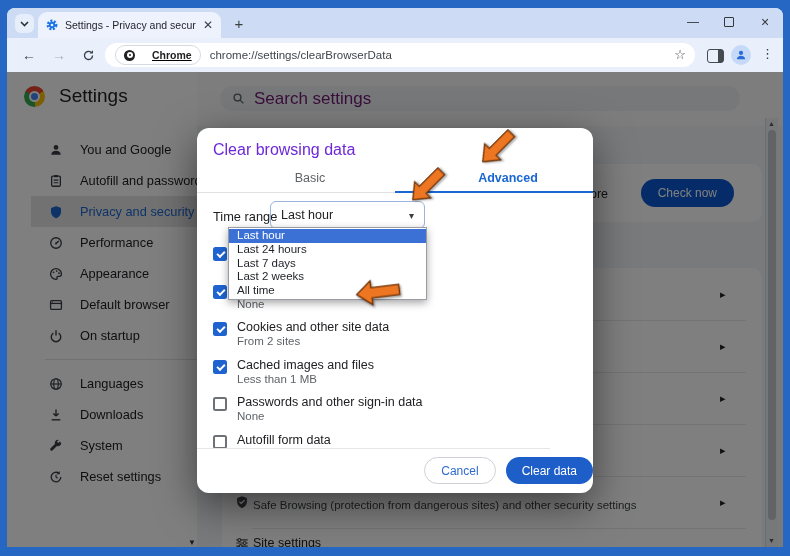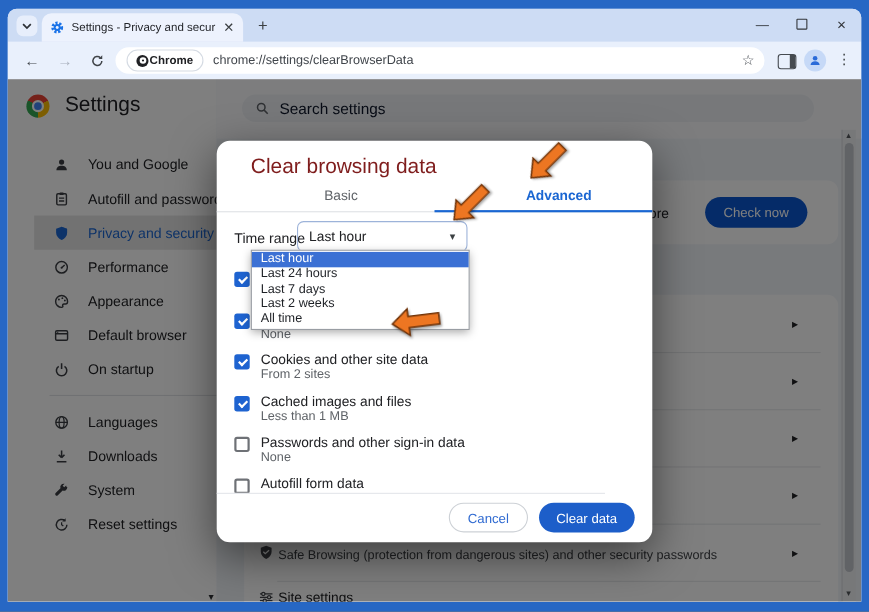--- a/index.html
+++ b/index.html
@@ -24,22 +24,22 @@
     justify-content:center;font-size:15px;color:#3c4043;}
   .wc{position:absolute;top:4px;width:26px;height:20px;display:flex;align-items:center;justify-content:center;
     color:#33363b;font-size:12px;}
   .wc-max i{display:block;width:8px;height:8px;border:1.3px solid #33363b;border-radius:1px;}
   
   .toolbar{position:absolute;left:0;top:30px;width:776px;height:34px;background:#e9f0fc;}
   .navbtn{position:absolute;top:8px;width:18px;height:18px;display:flex;align-items:center;
     justify-content:center;font-size:14px;color:#3f4348;}
   .omnibox{position:absolute;left:98px;top:5px;width:590px;height:24px;background:#ffffff;
     border-radius:13px;display:flex;align-items:center;padding:0 10px;box-sizing:border-box;}
-  .chip{display:flex;align-items:center;gap:1px;border:1px solid #d5dbe3;border-radius:10px;
-    height:18px;padding:0 8px;background:#fff;}
+  .chip{display:flex;align-items:center;gap:17px;border:1px solid #d5dbe3;border-radius:10px;
+    height:18px;padding:0 8px;background:#fff;text-decoration:underline;}
   .chip-label{font-size:10.5px;font-weight:bold;color:#202124;}
   .mono-chrome{width:11px;height:11px;border-radius:50%;background:#202124;position:relative;}
   .mono-chrome::after{content:"";position:absolute;inset:2.5px;border-radius:50%;background:#fff;}
   .mono-chrome::before{content:"";position:absolute;inset:4.5px;border-radius:50%;background:#202124;z-index:1;}
   .url{font-size:11.5px;color:#40454b;margin-left:9px;white-space:nowrap;}
   .star{position:absolute;right:9px;top:4px;font-size:13px;color:#454a50;}
   .sidepanel{position:absolute;left:700px;top:11px;width:15px;height:12px;border:1.6px solid #454a50;
     border-radius:3px;}
   .sidepanel::after{content:"";position:absolute;right:0;top:0;bottom:0;width:5px;background:#454a50;}
   .avatar{position:absolute;left:724px;top:7px;width:20px;height:20px;border-radius:50%;
@@ -60,21 +60,21 @@
   .nav-item .nav-icon{width:14px;height:14px;color:#3a3d42;display:flex;}
   .nav-label{font-size:12.8px;}
   .nav-item.selected{background:#e5e5e5;border-radius:0 17px 17px 0;color:#1b66d2;}
   .nav-item.selected .nav-icon{color:#1b66d2;}
   .nav-divider{height:1px;background:#e1e3e6;margin:8px 14px 8px 14px;}
   .sb-more{position:absolute;left:181px;top:466px;font-size:8px;color:#2f3134;}
   .main{position:absolute;left:190px;top:0;width:586px;height:475px;background:#f1f4f9;}
   .main-top{position:absolute;left:0;top:0;width:586px;height:54px;background:#fafbfd;}
   .searchbar{position:absolute;left:23px;top:14px;width:520px;height:25px;border-radius:13px;
     background:#eef1f5;display:flex;align-items:center;padding:0 12px;box-sizing:border-box;gap:9px;}
-  .searchbar span{font-size:14px;color:#0f172a;}
+  .searchbar span{font-size:17px;color:#701a75;}
   .card{position:absolute;background:#ffffff;border-radius:10px;}
   .safety-card{left:25px;top:92px;width:540px;height:58px;}
   .safety-text{position:absolute;left:368px;top:23px;font-size:12.5px;color:#202124;}
   .checknow{position:absolute;right:28px;top:15px;height:28px;padding:0 17px;border-radius:14px;
     background:#0b57d0;color:#fff;font-size:12px;display:flex;align-items:center;}
   .privacy-card{left:25px;top:196px;width:540px;height:279px;border-radius:10px 10px 0 0;}
   .chev{position:absolute;left:498px;font-size:11px;color:#202124;}
   .sep{position:absolute;left:30px;right:16px;height:1px;background:#e6e8eb;}
   .row-icon{position:absolute;left:13px;width:14px;height:14px;color:#44474c;}
   .row-sub{position:absolute;left:31px;font-size:11.5px;color:#3f4246;}
@@ -82,21 +82,21 @@
   .pg-scroll{position:absolute;left:568px;top:46px;width:12px;height:429px;background:#eef0f3;
     border-left:1px solid #d9dbdf;}
   .pg-scroll .up{position:absolute;top:2px;left:2px;font-size:7px;color:#55585c;}
   .pg-scroll .dn{position:absolute;bottom:3px;left:2px;font-size:7px;color:#55585c;}
   .pg-thumb{position:absolute;left:1.5px;top:12px;width:8px;height:390px;background:#c3c7cc;border-radius:4px;}
   
   .dim{position:absolute;left:0;top:64px;width:776px;height:475px;background:rgba(0,0,0,0.50);}
   
   .dialog{position:absolute;left:190px;top:120px;width:396px;height:365px;background:#fff;
     border-radius:12px;box-shadow:0 12px 40px rgba(0,0,0,.5);}
-  .dlg-title{position:absolute;left:16px;top:13px;font-size:19px;color:#7f1d1d;margin-left:15px;}
+  .dlg-title{position:absolute;left:16px;top:13px;font-size:16px;color:#6d28d9;}
   .dlg-tabs{position:absolute;left:0;top:36px;width:396px;height:28px;border-bottom:1px solid #dfe1e5;
     display:flex;}
   .dlg-tab{width:50%;display:flex;align-items:center;justify-content:center;font-size:12.5px;color:#5f6368;padding-left:28px;}
   .dlg-tab.active{color:#1a66d2;font-weight:bold;}
   .dlg-ind{position:absolute;left:50%;bottom:-1px;width:50%;height:2px;background:#1a66d2;}
   .dlg-body{position:absolute;left:0;top:65px;width:316px;height:255px;overflow:hidden;
     border-bottom:1px solid #e4e6ea;padding-left:37px;}
   .tr-label{position:absolute;left:16px;top:16px;font-size:12.8px;color:#202124;}
   .tr-select{position:absolute;left:73px;top:8px;width:155px;height:28px;border:1.5px solid #9db3d9;
     border-radius:6px;box-sizing:border-box;display:flex;align-items:center;padding:0 10px;}
@@ -112,21 +112,21 @@
   .cb.on{border:none;background:#1e63d0;}
   .cb.on::after{content:"";position:absolute;left:3.5px;top:5.5px;width:6px;height:3px;
     border-left:2px solid #fff;border-bottom:2px solid #fff;transform:rotate(-45deg);transform-origin:center;margin-top:-2px;}
   .dlg-row-label{position:absolute;left:40px;top:0;font-size:12.5px;color:#202124;}
   .dlg-row-sub{position:absolute;left:40px;top:15px;font-size:11.5px;color:#5f6368;}
   .dlg-scroll{position:absolute;left:384px;top:0;width:12px;height:255px;background:#f3f4f6;}
   .dlg-scroll .up{position:absolute;top:2px;left:2px;font-size:7px;color:#505356;}
   .dlg-scroll .dn{position:absolute;bottom:2px;left:2px;font-size:7px;color:#505356;}
   .dlg-thumb{position:absolute;left:1.5px;top:12px;width:8px;height:127px;background:#bdc1c6;border-radius:4px;}
   .dlg-footer{position:absolute;left:0;top:320px;width:396px;height:45px;display:flex;align-items:center;
-    justify-content:flex-end;gap:10px;padding-right:16px;box-sizing:border-box;}
+    justify-content:flex-end;gap:10px;box-sizing:border-box;}
   .btn{height:27px;border-radius:14px;display:flex;align-items:center;padding:0 16px;font-size:12px;box-sizing:border-box;}
   .btn-cancel{border:1px solid #cdd1d6;color:#2f6ad1;background:#fff;}
   .btn-confirm{background:#1d5ec9;color:#fff;}
   
   .arrow{position:absolute;z-index:9;filter:drop-shadow(1px 2px 1px rgba(0,0,0,.35));}
 </style>
 </head>
 <body>
 
 <div class="window">
@@ -320,21 +320,21 @@
         <span class="chev" style="top:176px">▸</span>
         <div class="sep" style="top:52px"></div>
         <div class="sep" style="top:104px"></div>
         <div class="sep" style="top:156px"></div>
         <div class="sep" style="top:208px"></div>
 
         <svg class="row-icon" style="top:227px" viewBox="0 0 16 16">
           <path d="M8 1.4l5.6 2.1v4.1c0 3.4-2.3 6-5.6 7.4-3.3-1.4-5.6-4-5.6-7.4V3.5z" fill="#44474c"></path>
           <path d="M5 7.5l2 2 4-3.5" fill="none" stroke="#fff" stroke-width="1.4"></path>
         </svg>
-        <span class="row-sub" style="top:231px">Safe Browsing (protection from dangerous sites) and other security passwords</span>
+        <span class="row-sub" style="top:231px">Safe Browsing (protection from dangerous sites) and other security settings</span>
         <span class="chev" style="top:228px">▸</span>
         <div class="sep" style="top:260px"></div>
 
         <svg class="row-icon" style="top:268px" viewBox="0 0 16 16">
           <path d="M1.5 4.5h13M1.5 8h13M1.5 11.5h13" stroke="#44474c" stroke-width="1.4"></path>
           <circle cx="5" cy="4.5" r="1.7" fill="#fff" stroke="#44474c" stroke-width="1.3"></circle>
           <circle cx="11" cy="8" r="1.7" fill="#fff" stroke="#44474c" stroke-width="1.3"></circle>
           <circle cx="6.5" cy="11.5" r="1.7" fill="#fff" stroke="#44474c" stroke-width="1.3"></circle>
         </svg>
         <span class="row-label" style="top:268px">Site settings</span>

